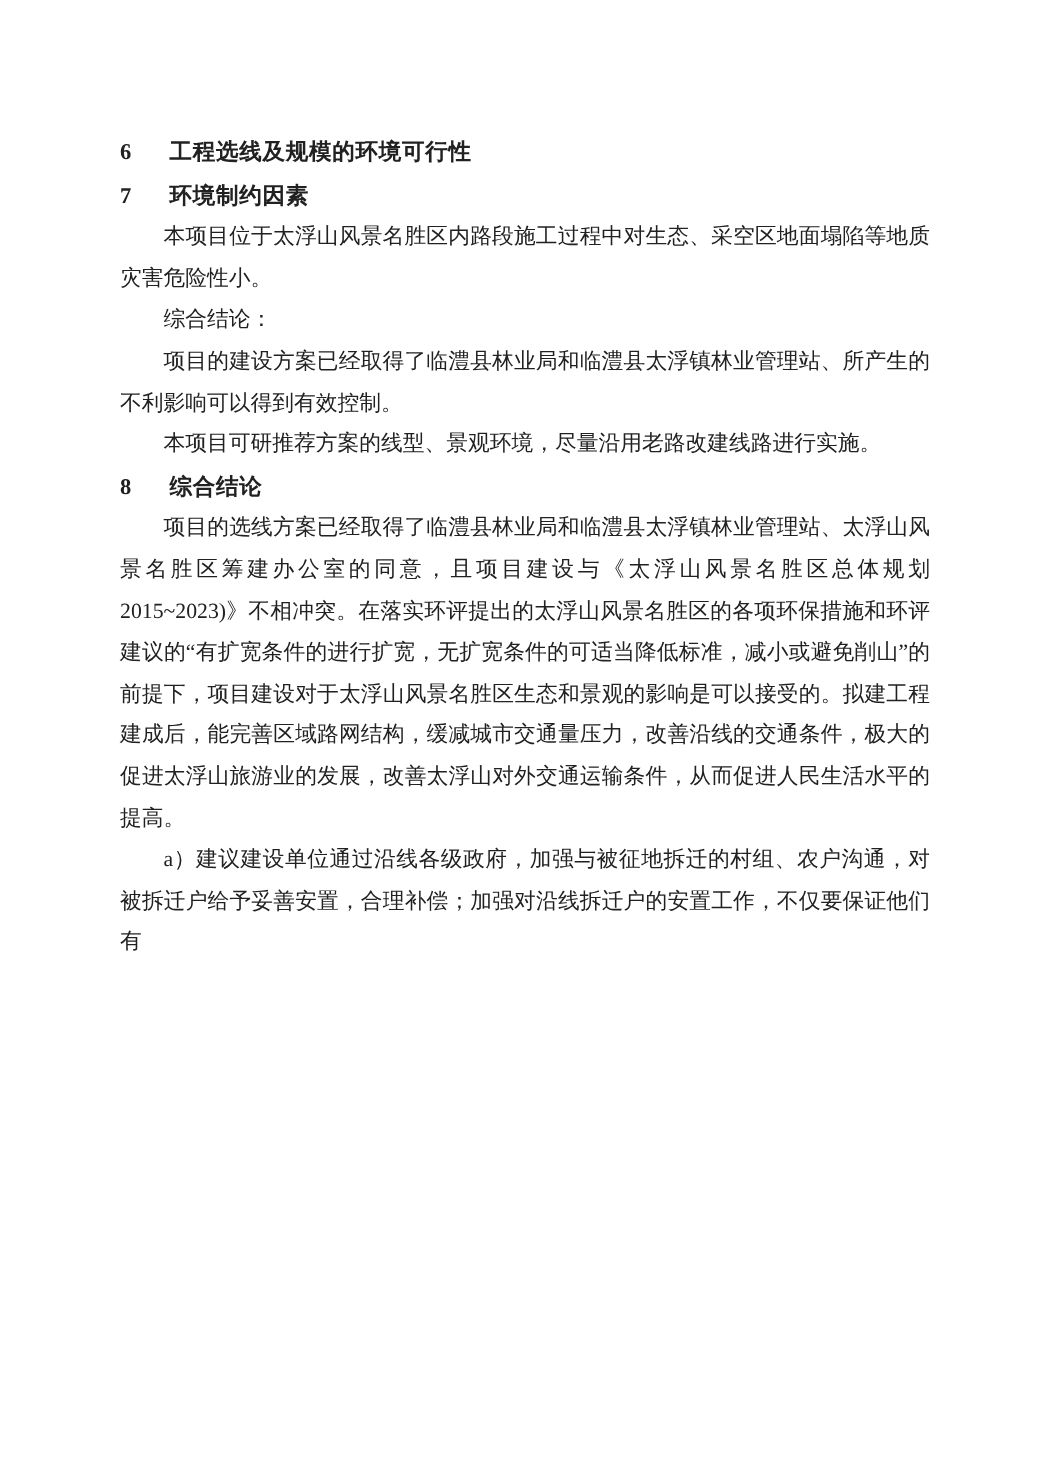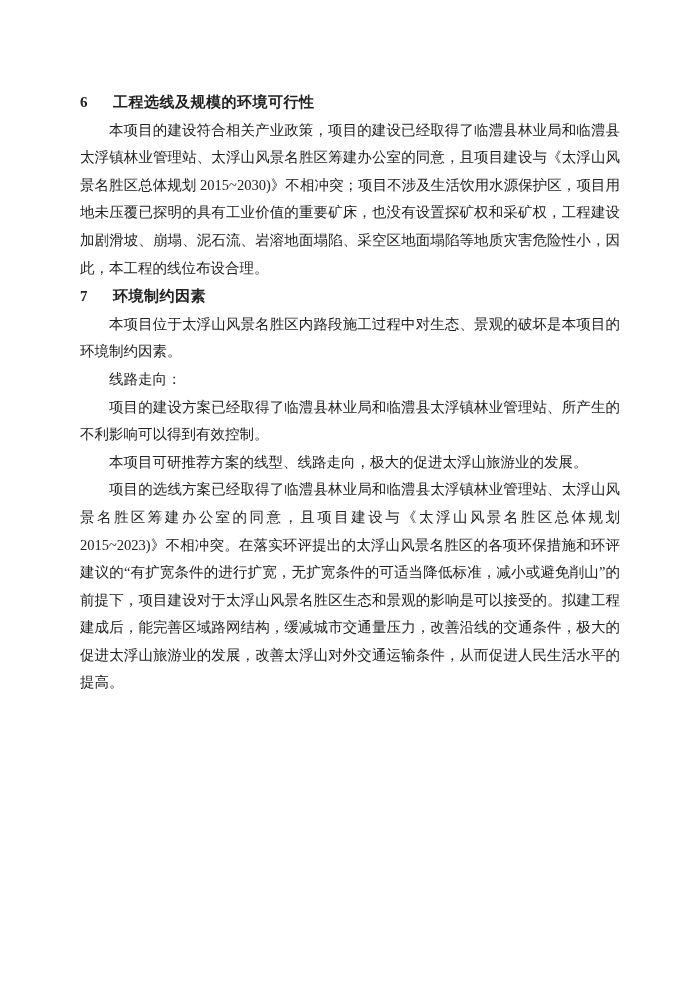--- a/index.html
+++ b/index.html
@@ -50,27 +50,30 @@
 </style>
 </head>
 <body>
 
 <div class="page">
   <div class="content">
 
     <div class="heading">
       <span class="num">6</span><span class="title">工程选线及规模的环境可行性</span>
     </div>
-    <p class="body-para">本项目的建设符合相关产业政策，项目的建设已经取得了临澧县林业局和临澧县太浮镇林业管理站、太浮山风景名胜区筹建办公室的同意，且项目建设与《太浮山风景名胜区总体规划 2015~2030)》不相冲突；项目不涉及生活饮用水源保护区，项目用地未压覆已探明的具有工业价值的重要矿床，也没有设置探矿权和采矿权，工程建设加剧滑坡、崩塌、泥石流、岩溶地面塌陷、采空区地面塌陷等地质灾害危险性小，因此，本工程的线位布设合理。</p>
 
     <div class="heading">
       <span class="num">7</span><span class="title">环境制约因素</span>
     </div>
-    <p class="body-para">本项目位于太浮山风景名胜区内路段施工过程中对生态、景观的破坏是本项目的环境制约因素。</p>
-    <p class="body-para">线路走向：</p>
+    <p class="body-para">本项目位于太浮山风景名胜区内路段施工过程中对生态、采空区地面塌陷等地质灾害危险性小。</p>
+    <p class="body-para">综合结论：</p>
     <p class="body-para">项目的建设方案已经取得了临澧县林业局和临澧县太浮镇林业管理站、所产生的不利影响可以得到有效控制。</p>
-    <p class="body-para">本项目可研推荐方案的线型、线路走向，极大的促进太浮山旅游业的发展。</p>
+    <p class="body-para">本项目可研推荐方案的线型、景观环境，尽量沿用老路改建线路进行实施。</p>
 
+    <div class="heading">
+      <span class="num">8</span><span class="title">综合结论</span>
+    </div>
     <p class="body-para">项目的选线方案已经取得了临澧县林业局和临澧县太浮镇林业管理站、太浮山风景名胜区筹建办公室的同意，且项目建设与《太浮山风景名胜区总体规划 2015~2023)》不相冲突。在落实环评提出的太浮山风景名胜区的各项环保措施和环评建议的“有扩宽条件的进行扩宽，无扩宽条件的可适当降低标准，减小或避免削山”的前提下，项目建设对于太浮山风景名胜区生态和景观的影响是可以接受的。拟建工程建成后，能完善区域路网结构，缓减城市交通量压力，改善沿线的交通条件，极大的促进太浮山旅游业的发展，改善太浮山对外交通运输条件，从而促进人民生活水平的提高。</p>
 
+    <p class="body-para">a）建议建设单位通过沿线各级政府，加强与被征地拆迁的村组、农户沟通，对被拆迁户给予妥善安置，合理补偿；加强对沿线拆迁户的安置工作，不仅要保证他们有</p>
 
   </div>
 </div>
 
 </body></html>

